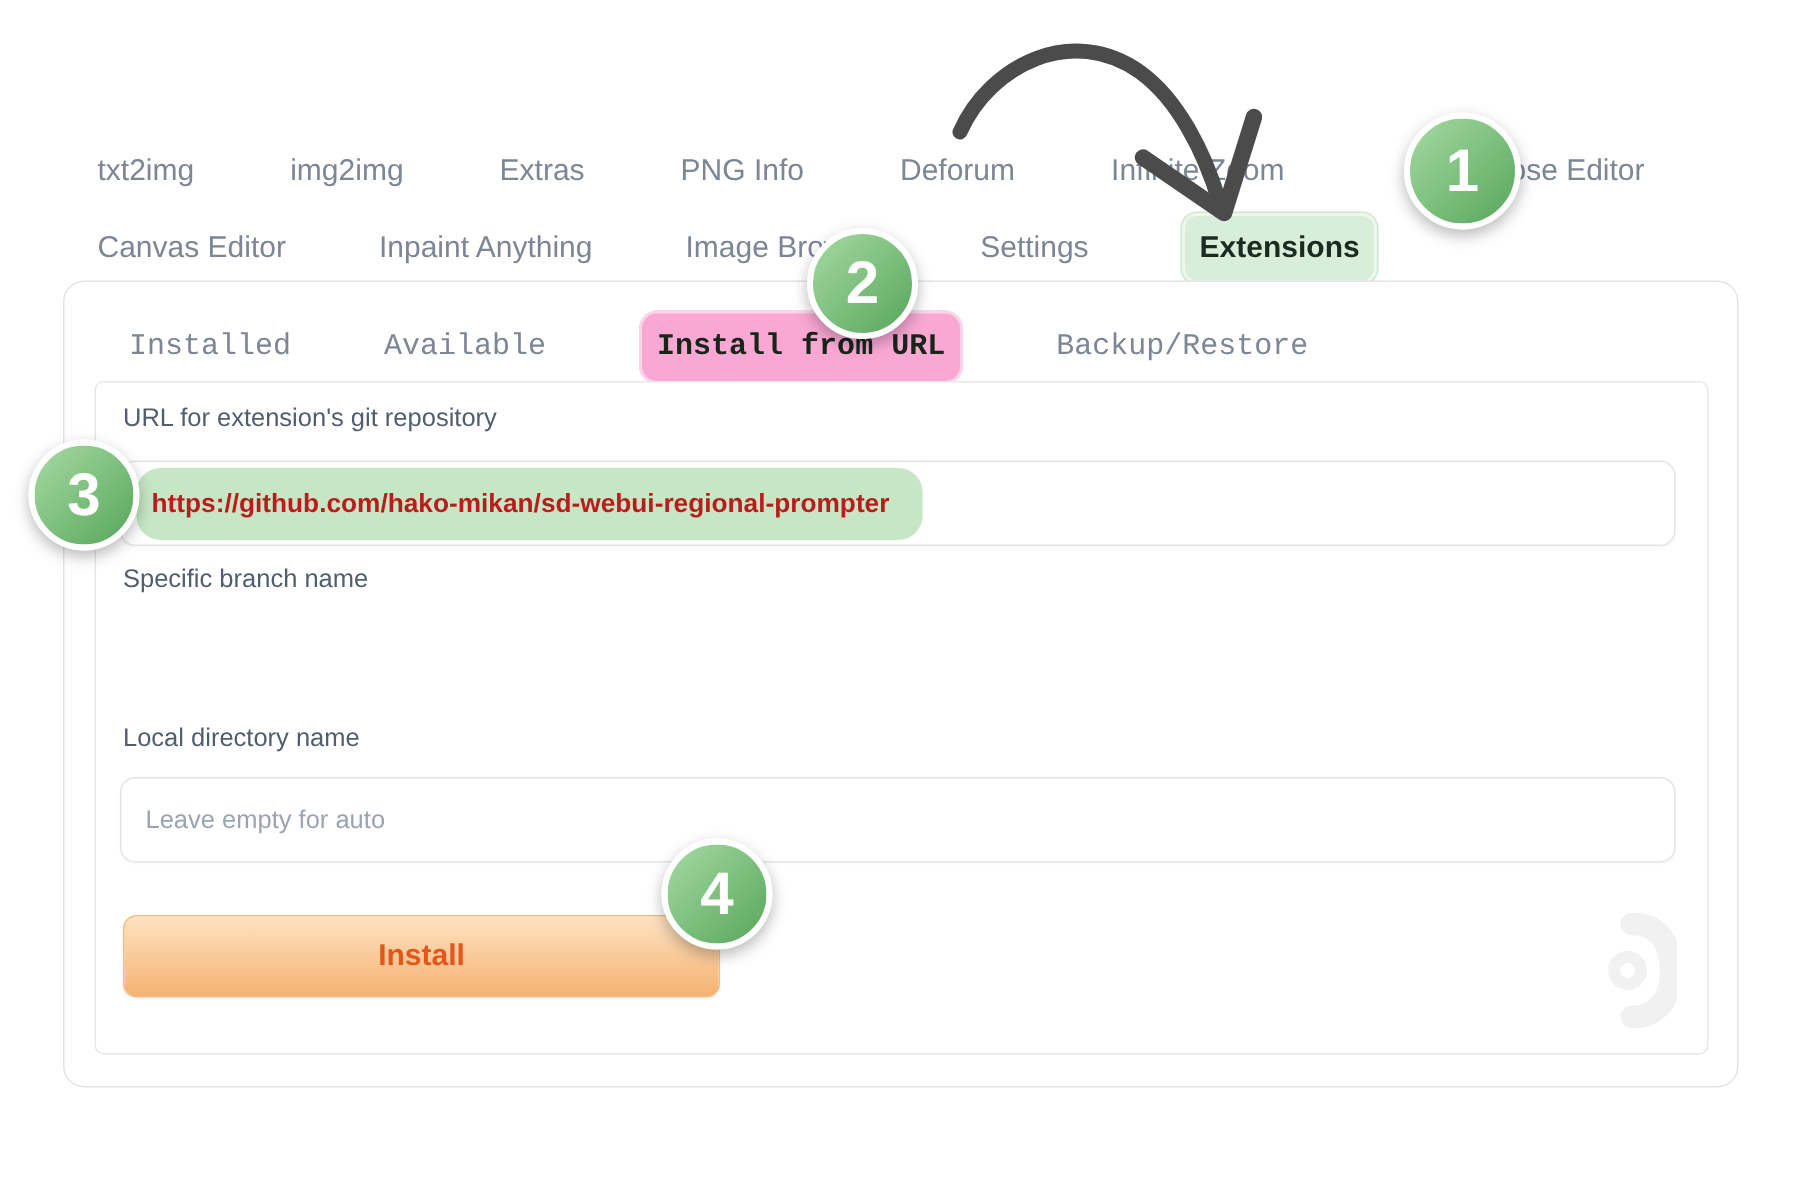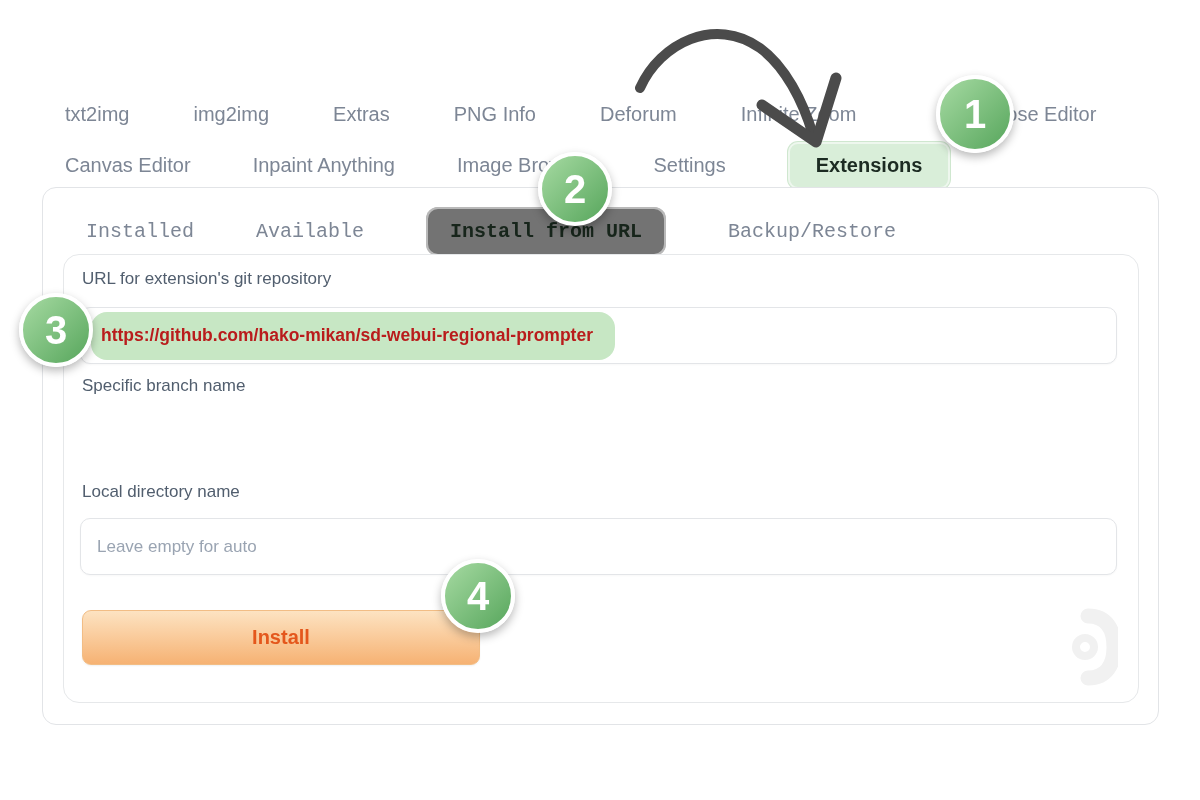--- a/index.html
+++ b/index.html
@@ -9,44 +9,44 @@
     font-family:"Liberation Sans", sans-serif;
     -webkit-font-smoothing:antialiased;
   }
   
   .tabrow{position:absolute;display:flex;align-items:center;color:#7d8695;font-size:20px;}
   .tabrow1{left:65px;top:95px;height:38px;gap:64px;}
   .tabrow2{left:65px;top:139px;height:52px;gap:62px;justify-content:space-between;}
   .tab{white-space:nowrap;cursor:pointer;}
   .tab-partial{margin-left:86px;}
   .tab-active{
-    background:#d9eed9;border-radius:10px;padding:12px 28px;
+    background:#d9eed9;border-radius:10px;padding:12px 12px;
     color:#1c2b22;font-weight:600;
     box-shadow:inset 0 0 0 2px rgba(255,255,255,0.55), 0 0 0 1px #cfe7cf;
   }
   
   .panel{
     position:absolute;left:42px;top:187px;width:1115px;height:536px;
     background:#fff;border:1px solid #e2e4e7;border-radius:14px;
   }
   .subtabrow{
     position:absolute;left:43px;top:16px;height:54px;
     display:flex;align-items:center;gap:62px;
     color:#7d8695;font-size:20px;font-family:Liberation Mono, monospace;
   }
   .subtab{white-space:nowrap;cursor:pointer;}
   .subtab-active{
-    background:#737373;border-radius:12px;padding:13px 24px;
+    background:#f9a8d4;border-radius:12px;padding:13px 12px;
     color:#17251b;font-weight:600;
     box-shadow:inset 0 0 0 2px rgba(255,255,255,0.5);
   }
   
   .innerbox{
     position:absolute;left:20px;top:66px;width:1074px;height:447px;
-    background:#fff;border:1px solid #e6e8ea;border-radius:16px;
+    background:#fff;border:1px solid #e6e8ea;border-radius:6px;
   }
   .field-label{
     position:absolute;left:18px;color:#515e6e;font-size:17px;white-space:nowrap;
   }
   .textinput{
     position:absolute;left:16px;width:1037px;height:57px;
     background:#fff;border:1px solid #e3e5e8;border-radius:10px;
     box-shadow:0 1px 2px rgba(0,0,0,0.03);
     box-sizing:border-box;
     font-family:"Liberation Sans", sans-serif;

